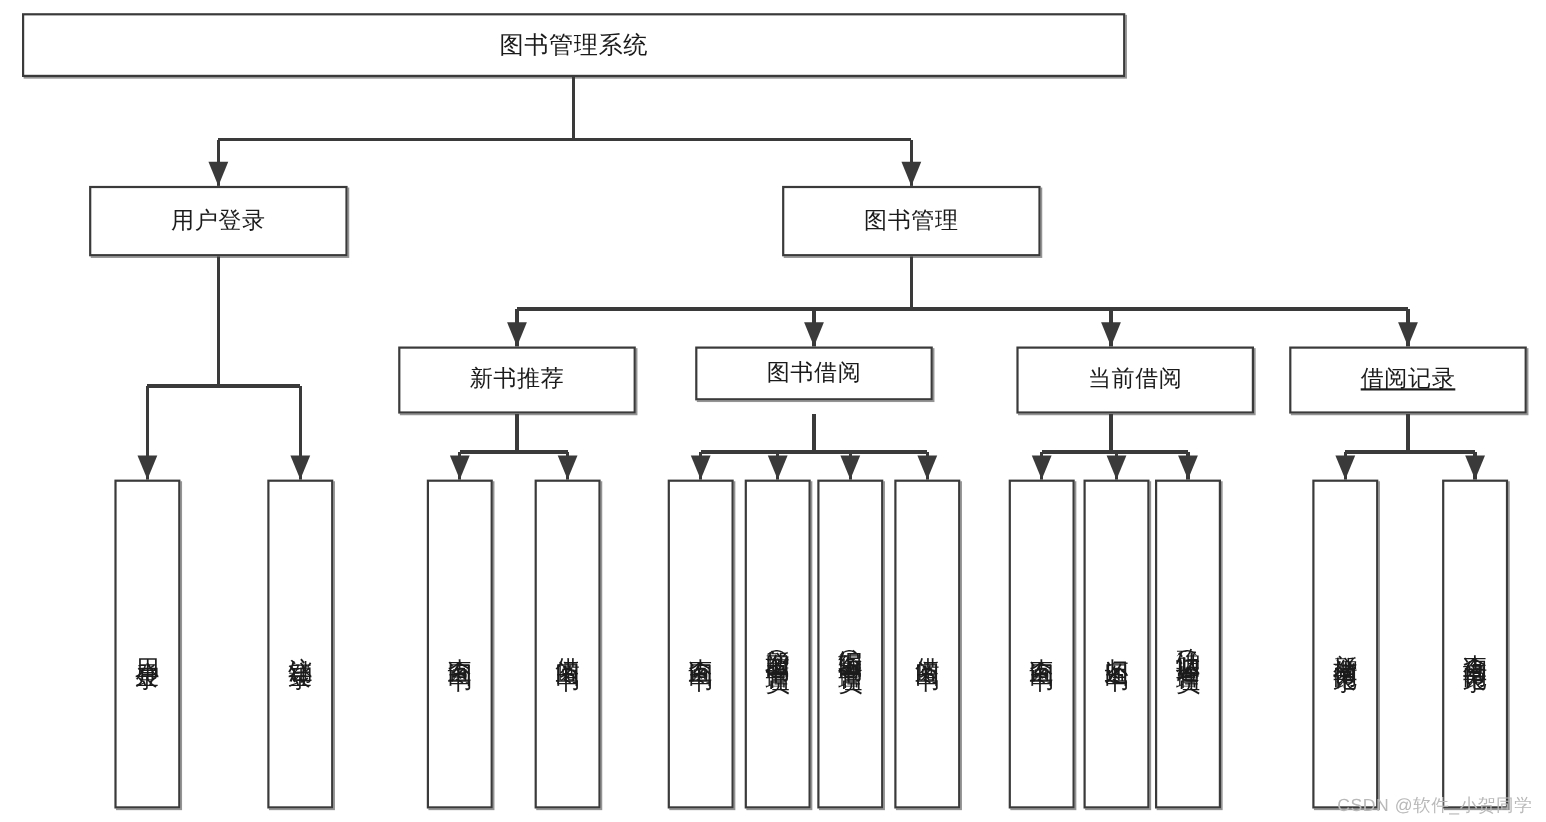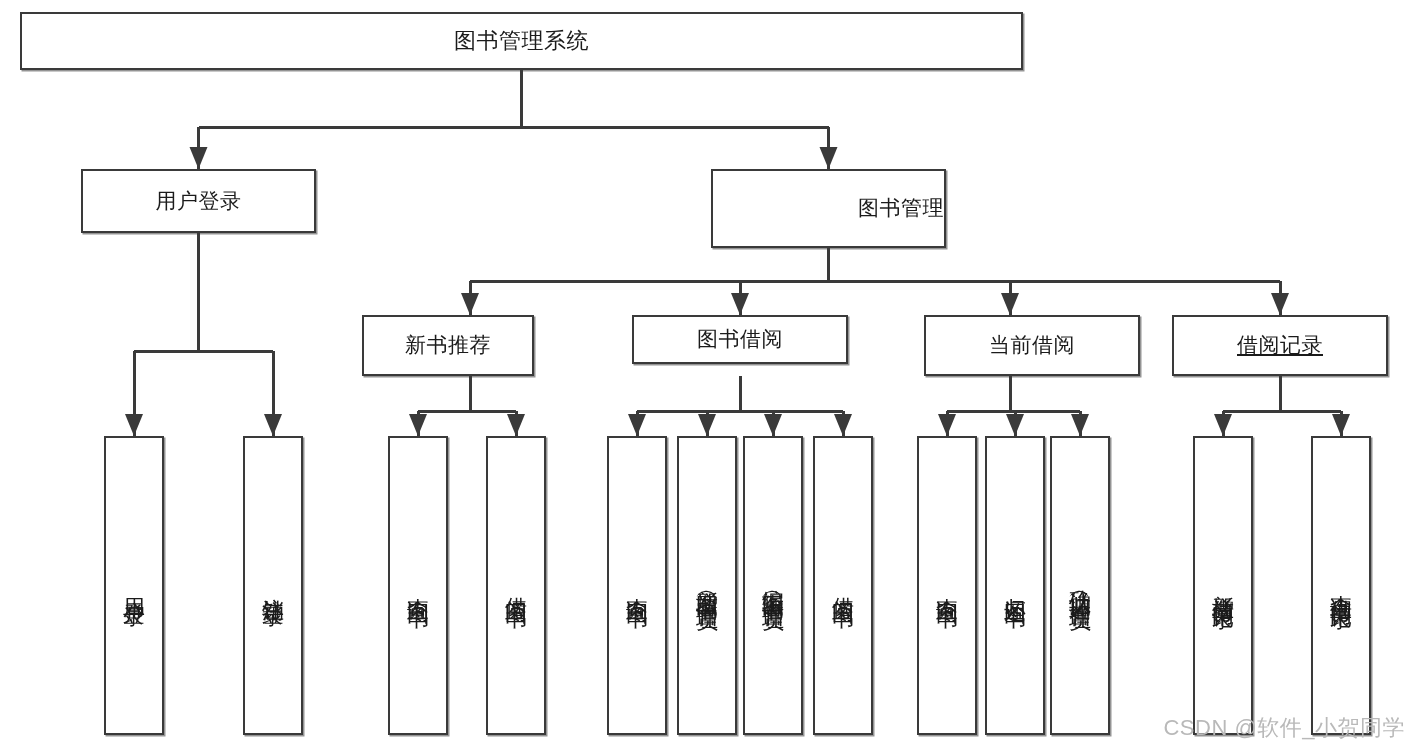--- a/index.html
+++ b/index.html
@@ -54,23 +54,23 @@
     writing-mode: vertical-rl;
     text-orientation: upright;
     font-size: 22px;
     letter-spacing: 3px;
     line-height: 1.0;
   }
   .node.root .lbl { font-size: 22px; }
 
   #watermark {
     position: absolute;
-    right: 0;
+    right: 12px;
     bottom: 4px;
-    font-size: 22px;
+    font-size: 16px;
     color: #b9b9b9;
     letter-spacing: 0.5px;
     white-space: pre;
     user-select: none;
     margin-left: 27px;
   }
 </style>
 </head>
 <body>
 
@@ -129,24 +129,24 @@
       <line x1="1341" y1="411" x2="1341" y2="436" stroke="#3a3a3a" stroke-width="3" shape-rendering="crispEdges"></line>
       <path d="M 1332 414 L 1350 414 L 1341 436 Z" fill="#3a3a3a"></path>
     </svg>
   <div id="nodes">
       <div class="node horiz root" style="left: 20px; top: 12px; width: 1003px; height: 58px;">
         <span class="lbl">图书管理系统</span>
       </div>
       <div class="node horiz" style="left: 81px; top: 169px; width: 235px; height: 64px;">
         <span class="lbl">用户登录</span>
       </div>
-      <div class="node horiz" style="left: 711px; top: 169px; width: 235px; height: 79px; justify-content: flex-end;">
+      <div class="node horiz" style="left: 711px; top: 169px; width: 235px; height: 64px;">
         <span class="lbl">图书管理</span>
       </div>
-      <div class="node horiz" style="left: 362px; top: 315px; width: 172px; height: 61px; text-align: right;">
+      <div class="node horiz" style="left: 362px; top: 315px; width: 216px; height: 61px; text-align: right;">
         <span class="lbl">新书推荐</span>
       </div>
       <div class="node horiz" style="left: 632px; top: 315px; width: 216px; height: 49px;">
         <span class="lbl">图书借阅</span>
       </div>
       <div class="node horiz" style="left: 924px; top: 315px; width: 216px; height: 61px;">
         <span class="lbl">当前借阅</span>
       </div>
       <div class="node horiz" style="left: 1172px; top: 315px; width: 216px; height: 61px; text-decoration: underline;">
         <span class="lbl">借阅记录</span>

